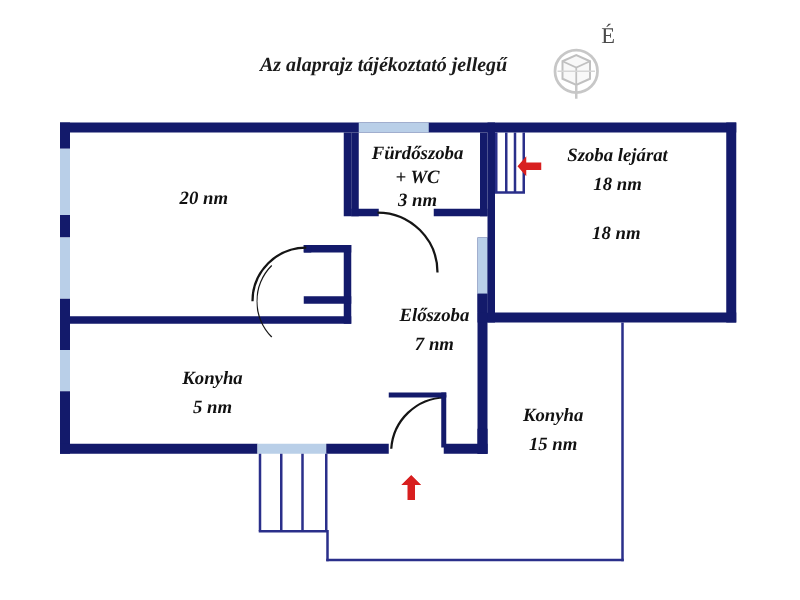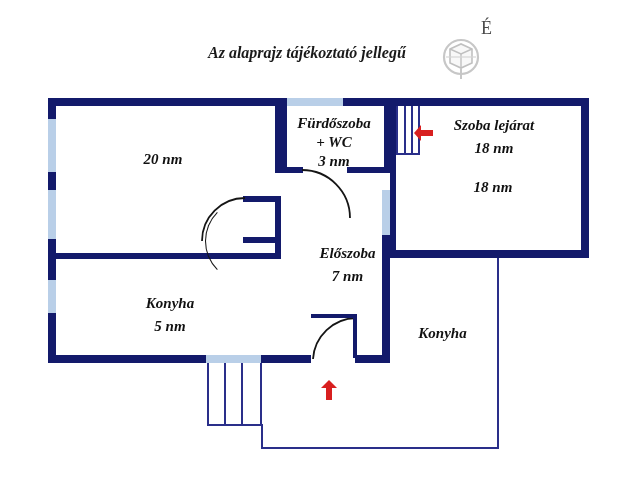--- a/index.html
+++ b/index.html
@@ -230,17 +230,18 @@
     <div>7 nm</div>
   </div>
 
   <div class="room-label" style="left:120px; top:292px; width:100px;">
     <div>Konyha</div>
     <div>5 nm</div>
   </div>
 
   <div class="room-label" style="left:395px; top:322px; width:95px;">
     <div>Konyha</div>
+    <div>15 nm</div>
   </div>
 
   <div class="watermark"></div>
 
 </div>
 
 </body></html>

